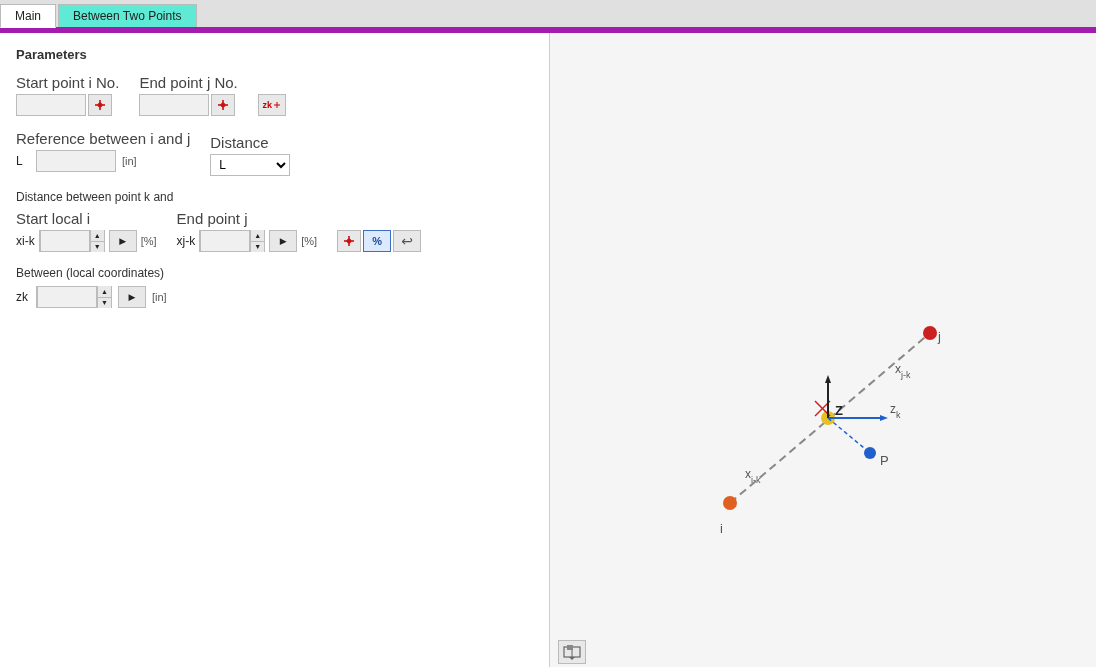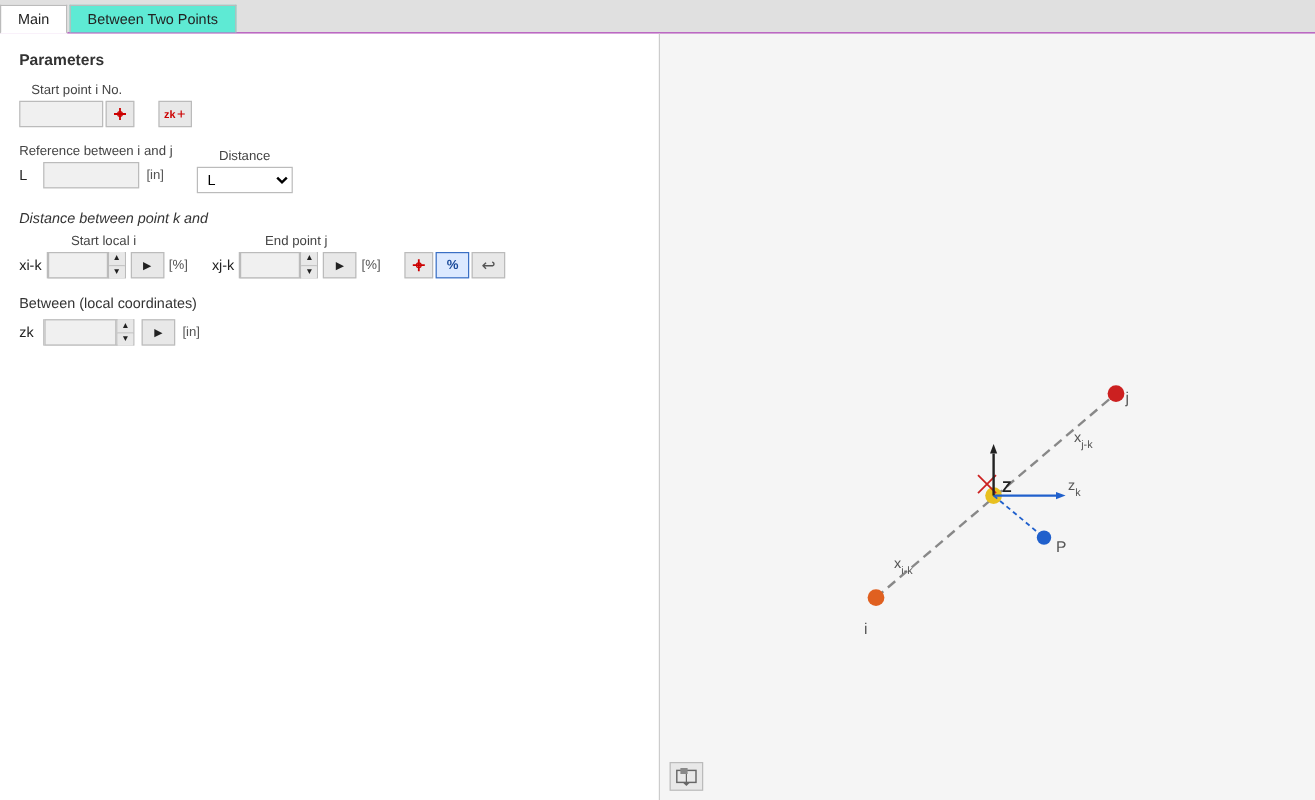--- a/index.html
+++ b/index.html
@@ -1,21 +1,21 @@
 <!DOCTYPE html>
 <html><head>
   <meta charset="utf-8">
   <style>
     * { box-sizing: border-box; margin: 0; padding: 0; }
     body { font-family: 'Segoe UI', Arial, sans-serif; font-size: 12px; background: #f0f0f0; color: #222; width: 1096px; height: 667px; overflow: hidden; }
 
     .tabs-bar {
       display: flex;
       background: #e0e0e0;
-      border-bottom: 1px solid #a21caf;
+      border-bottom: 6px solid #a21caf;
       padding-top: 4px;
     }
     .tab {
       padding: 4px 14px;
       border: 1px solid #bbb;
       border-bottom: none;
       background: #5eead4;
       cursor: pointer;
       font-size: 12px;
       margin-right: 2px;
@@ -48,24 +48,23 @@
     }
 
     .section-title {
       font-weight: bold;
       font-size: 13px;
       margin-bottom: 12px;
       color: #333;
     }
 
     .field-label {
-      font-size: 11px;
+      font-size: 15px;
       color: #444;
       margin-bottom: 3px;
-      text-align: center;
     }
 
     .input-with-btn {
       display: flex;
       align-items: center;
       gap: 2px;
     }
 
     input[type="text"], input[type="number"] {
       border: 1px solid #bbb;
@@ -273,20 +272,33 @@
           <div class="pick-btn">
             <svg width="14" height="14" viewBox="0 0 14 14">
                 <line x1="7" y1="2" x2="7" y2="12" stroke="#c00" stroke-width="1.5"></line>
                 <line x1="2" y1="7" x2="12" y2="7" stroke="#c00" stroke-width="1.5"></line>
                 <circle cx="7" cy="7" r="2" fill="none" stroke="#c00" stroke-width="1"></circle>
               </svg>
           </div>
         </div>
       </div>
 
+      <div class="col-group">
+        <div class="field-label">End point j No.</div>
+        <div class="input-with-btn">
+          <input type="text" class="node-input" style="">
+          <div class="pick-btn">
+            <svg width="14" height="14" viewBox="0 0 14 14">
+                <line x1="7" y1="2" x2="7" y2="12" stroke="#c00" stroke-width="1.5"></line>
+                <line x1="2" y1="7" x2="12" y2="7" stroke="#c00" stroke-width="1.5"></line>
+                <circle cx="7" cy="7" r="2" fill="none" stroke="#c00" stroke-width="1"></circle>
+              </svg>
+          </div>
+        </div>
+      </div>
 
       <div class="zoom-btn" style="margin-bottom:0; align-self:flex-end;">
         <span style="font-size:9px; color:#c00; font-weight:bold;">zk</span>
           <svg width="8" height="8" viewBox="0 0 8 8" style="margin-left:1px;">
             <line x1="4" y1="1" x2="4" y2="7" stroke="#c00" stroke-width="1"></line>
             <line x1="1" y1="4" x2="7" y2="4" stroke="#c00" stroke-width="1"></line>
           </svg>
       </div>
     </div>
 
@@ -303,21 +315,21 @@
         <div class="field-label">Distance</div>
         <select>
           <option>L</option>
           <option>x</option>
           <option>y</option>
           <option>z</option>
         </select>
       </div>
     </div>
 
-    <div style="margin-top: 10px; margin-bottom: 6px; font-style: italic;">
+    <div style="margin-top: 10px; margin-bottom: 6px;">
       <div class="divider-label">Distance between point k and</div>
     </div>
 
     <div style="display:flex; gap:20px; align-items:flex-end; margin-bottom: 14px;">
       <div class="col-group">
         <div class="field-label">Start local i</div>
         <div style="display:flex; align-items:center; gap:4px;">
           <span class="dist-label">xi-k</span>
           <div class="spinbox-container">
             <input type="text" class="spinbox-input" style="">

